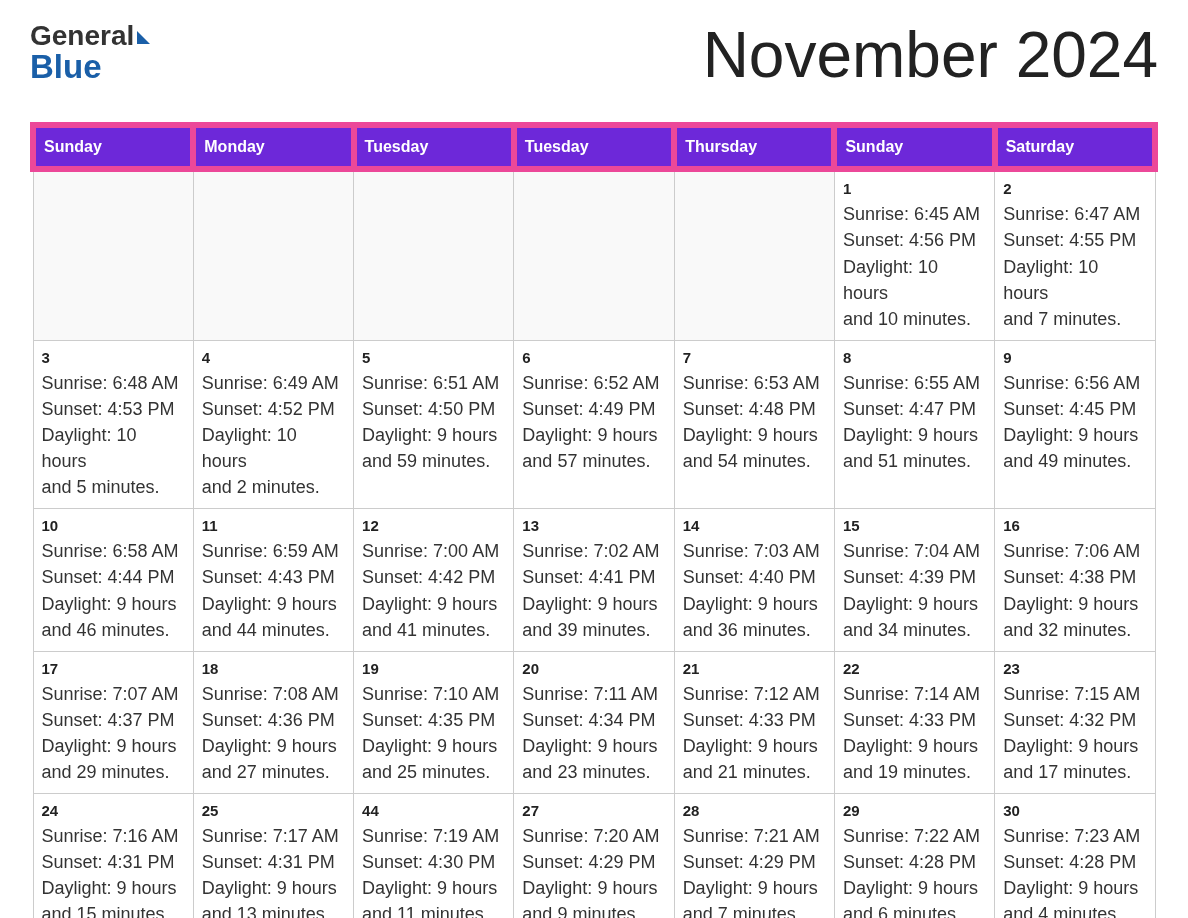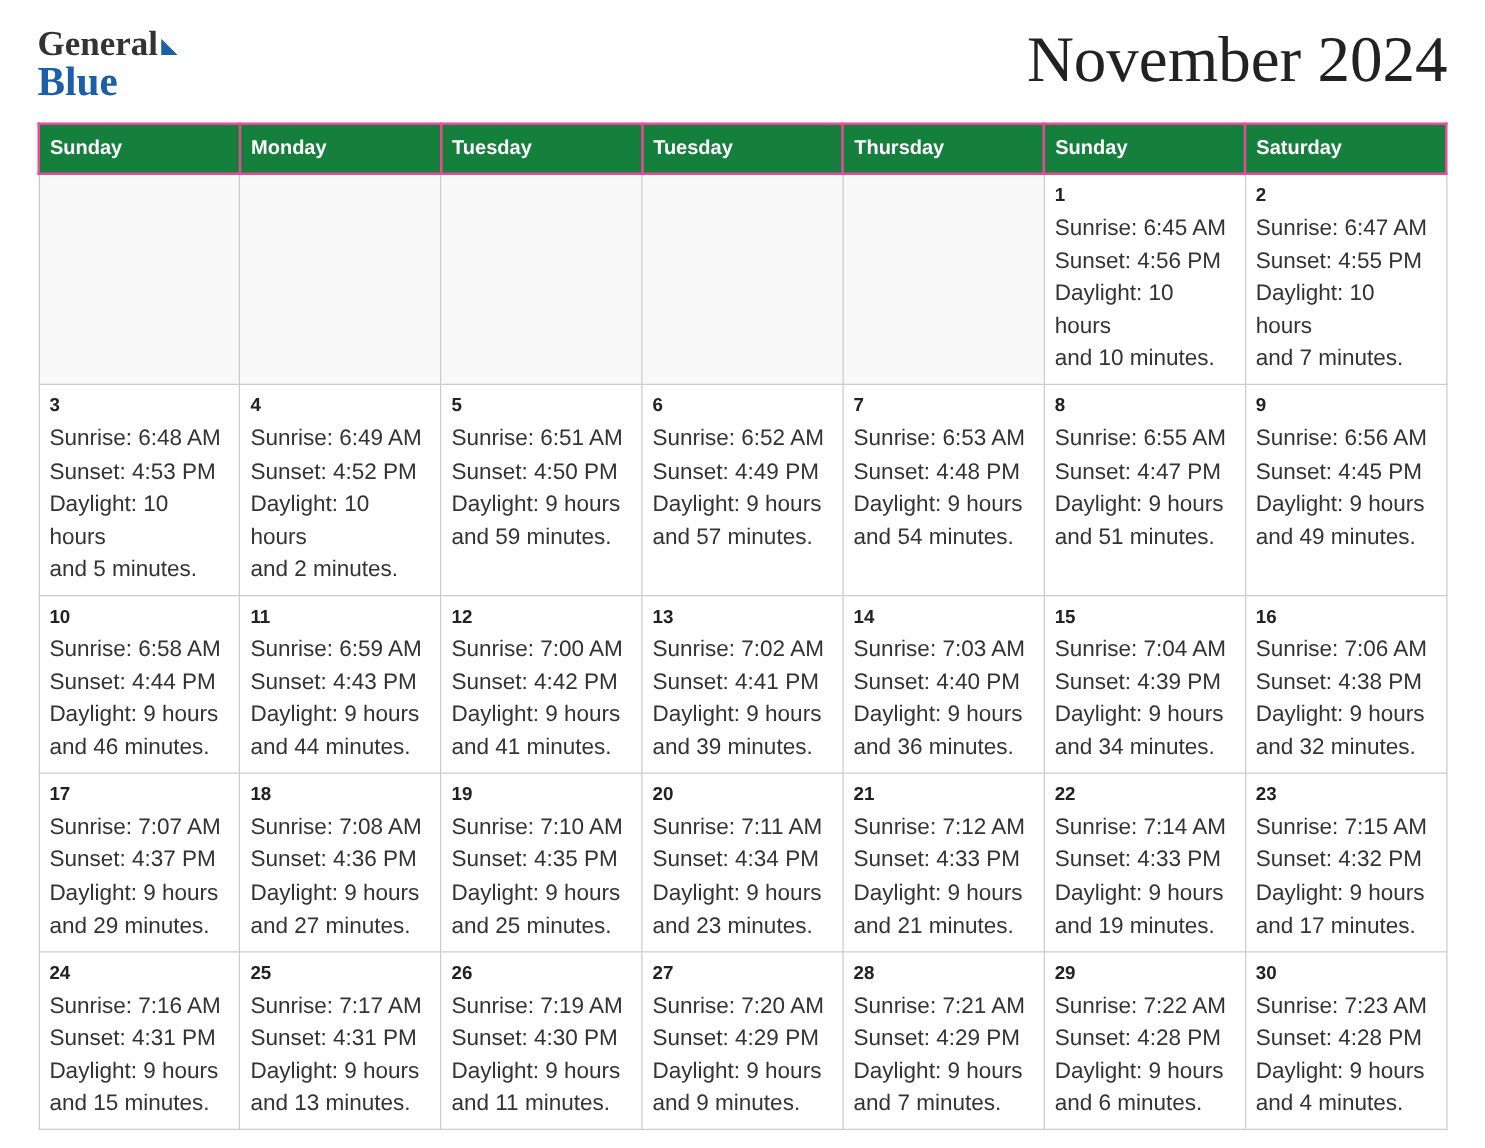--- a/index.html
+++ b/index.html
@@ -7,62 +7,61 @@
       font-family: Arial, sans-serif;
       background: #fff;
       padding: 20px 30px;
       width: 1188px;
       min-height: 918px;
     }
     .header-area {
       display: flex;
       justify-content: space-between;
       align-items: flex-start;
-      margin-bottom: 13px;
-      font-family: Liberation Serif, serif;
+      margin-bottom: 32px;
     }
     .logo-area {
       display: flex;
       flex-direction: column;
       align-items: flex-start;
     }
     .logo-text {
       display: flex;
       align-items: center;
       font-size: 28px;
       font-weight: bold;
       color: #333;
     }
     .title-area {
       text-align: right;
     }
     .month-title {
-      font-size: 52px;
+      font-size: 64px;
       font-weight: normal;
       color: #222;
       line-height: 1.1;
     }
     .location-title {
       font-size: 22px;
       color: #444;
       margin-top: 4px;
     }
     .calendar-table {
       width: 100%;
       border-collapse: collapse;
       table-layout: fixed;
     }
     .calendar-table thead tr th {
-      background-color: #15803d;
+      background-color: #6d28d9;
       color: #fff;
       padding: 10px 8px;
       font-size: 16px;
       font-weight: bold;
       text-align: left;
-      border: 2px solid #ec4899;
+      border: 6px solid #ec4899;
     }
     .calendar-table tbody tr td {
       vertical-align: top;
       padding: 8px 8px;
       border: 1px solid #ccc;
       font-size: 13px;
       color: #333;
       min-height: 90px;
       height: 115px;
     }
@@ -221,21 +220,21 @@
       <tr class="row-divider">
         <td>
           <div class="day-number">24</div>
           <div class="day-info">Sunrise: 7:16 AM<br>Sunset: 4:31 PM<br>Daylight: 9 hours<br>and 15 minutes.</div>
         </td>
         <td>
           <div class="day-number">25</div>
           <div class="day-info">Sunrise: 7:17 AM<br>Sunset: 4:31 PM<br>Daylight: 9 hours<br>and 13 minutes.</div>
         </td>
         <td>
-          <div class="day-number">26</div>
+          <div class="day-number">44</div>
           <div class="day-info">Sunrise: 7:19 AM<br>Sunset: 4:30 PM<br>Daylight: 9 hours<br>and 11 minutes.</div>
         </td>
         <td>
           <div class="day-number">27</div>
           <div class="day-info">Sunrise: 7:20 AM<br>Sunset: 4:29 PM<br>Daylight: 9 hours<br>and 9 minutes.</div>
         </td>
         <td>
           <div class="day-number">28</div>
           <div class="day-info">Sunrise: 7:21 AM<br>Sunset: 4:29 PM<br>Daylight: 9 hours<br>and 7 minutes.</div>
         </td>

